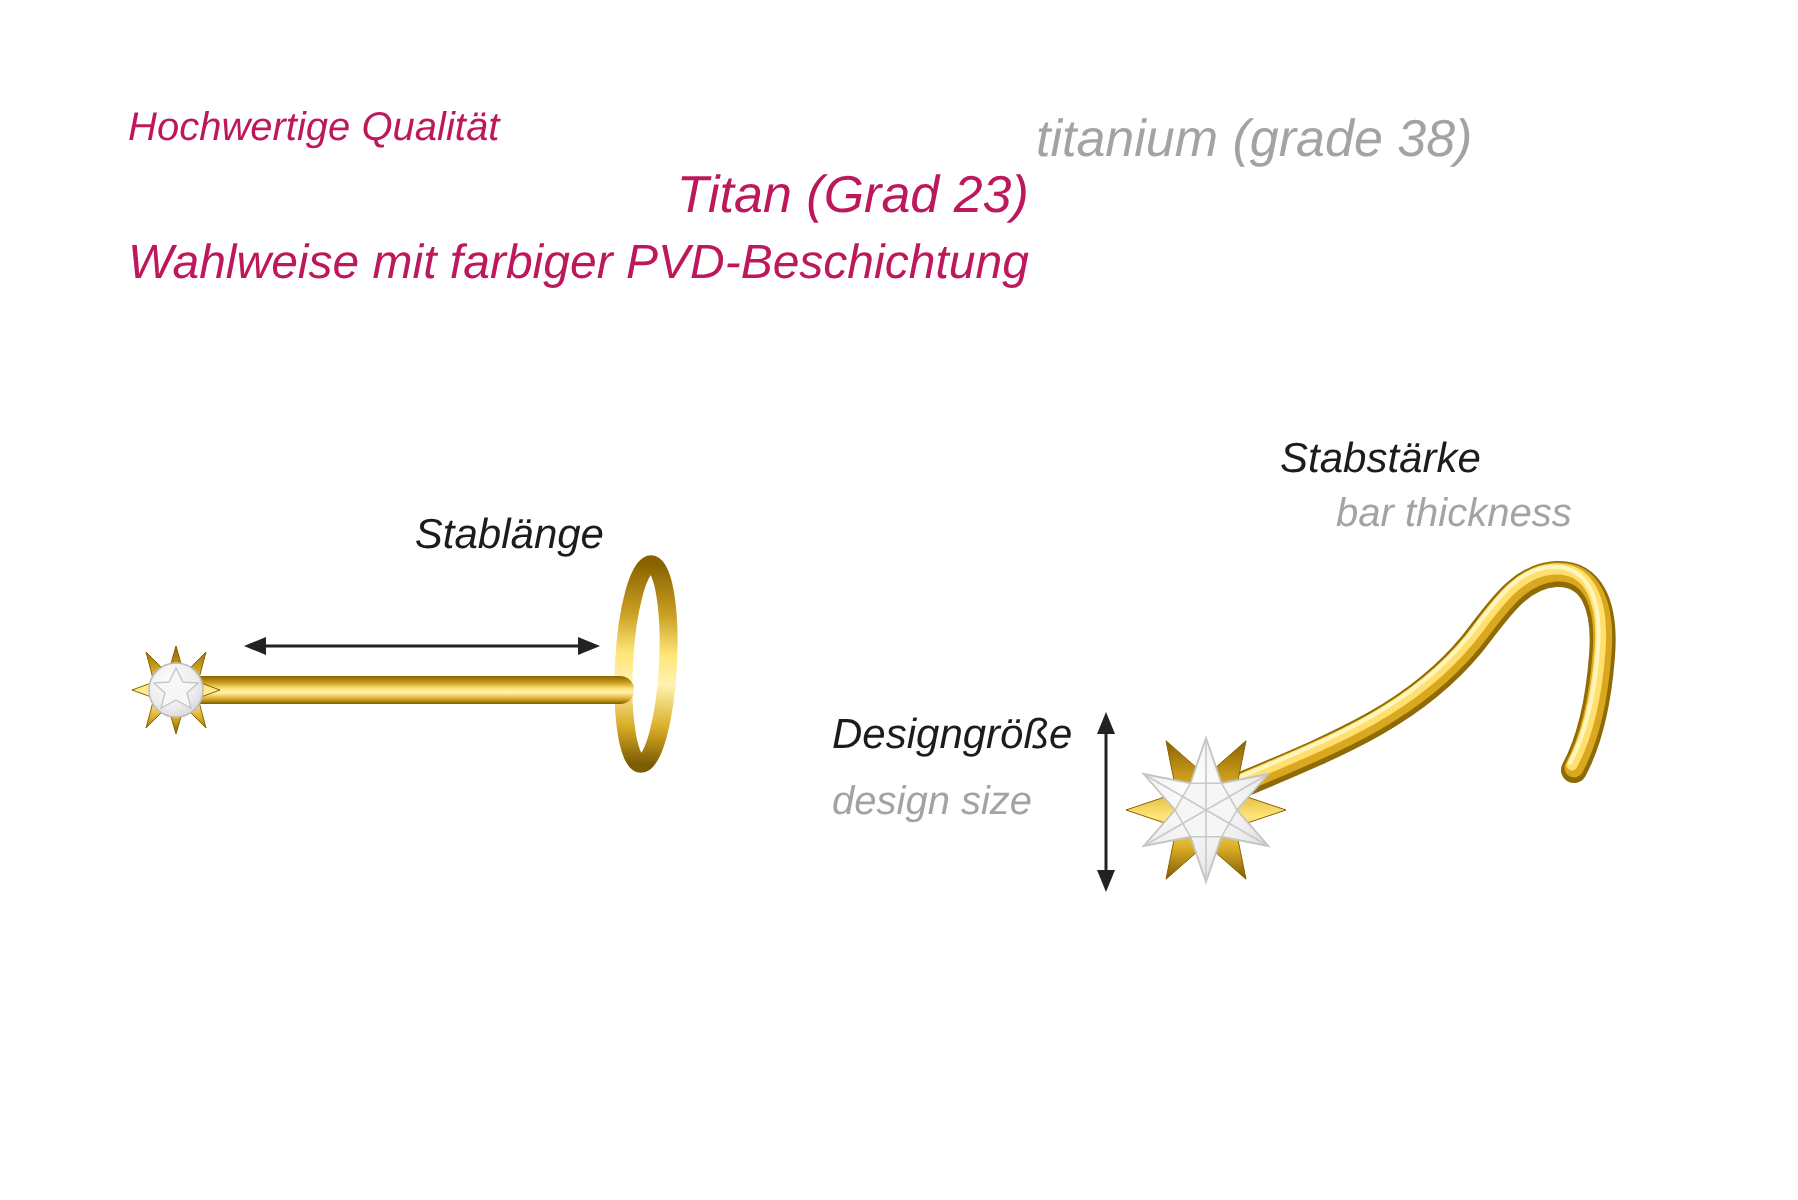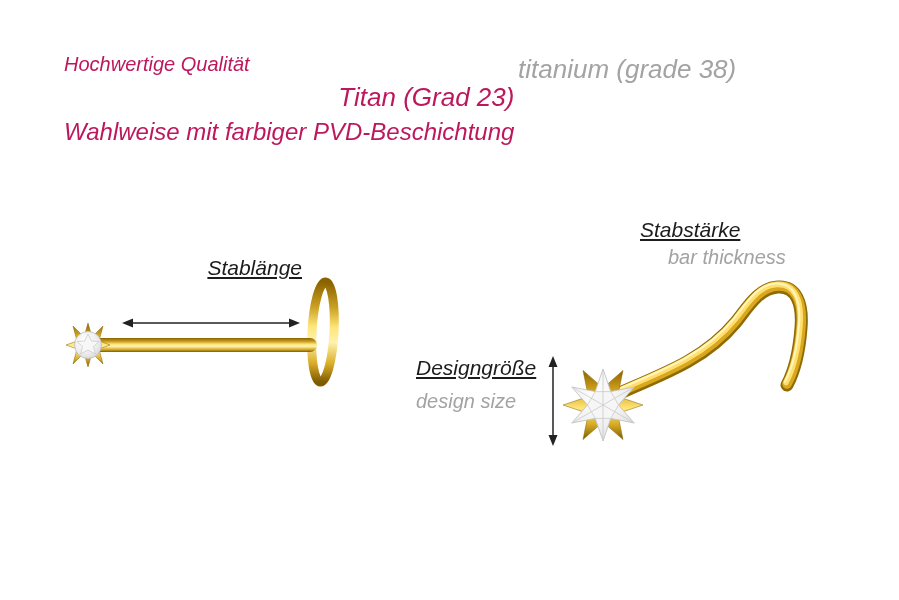--- a/index.html
+++ b/index.html
@@ -12,21 +12,21 @@
     overflow: hidden;
     font-family: "Liberation Sans", sans-serif;
     font-style: italic;
   }
   .hdr-block { position: absolute; top: 50px; }
   .hdr-de { left: 64px; color: #be185d; }
   .hdr-en { left: 518px; color: #a3a3a3; }
   .hdr-line1 { font-size: 20px; line-height: 28px; }
   .hdr-line2 { font-size: 26px; line-height: 38px; text-align: right; }
   .hdr-line3 { font-size: 24px; line-height: 32px; }
-  .lbl-de { color: #1c1c1c; font-size: 21px; text-decoration: underline; }
+  .lbl-de { color: #1c1c1c; font-size: 21px; }
   .lbl-en { color: #a3a3a3; font-size: 20px; }
   .abs { position: absolute; }
   .center { text-align: right; }
   svg { display: block; }
 </style>
 </head>
 <body>
 
 <div class="canvas">
 

